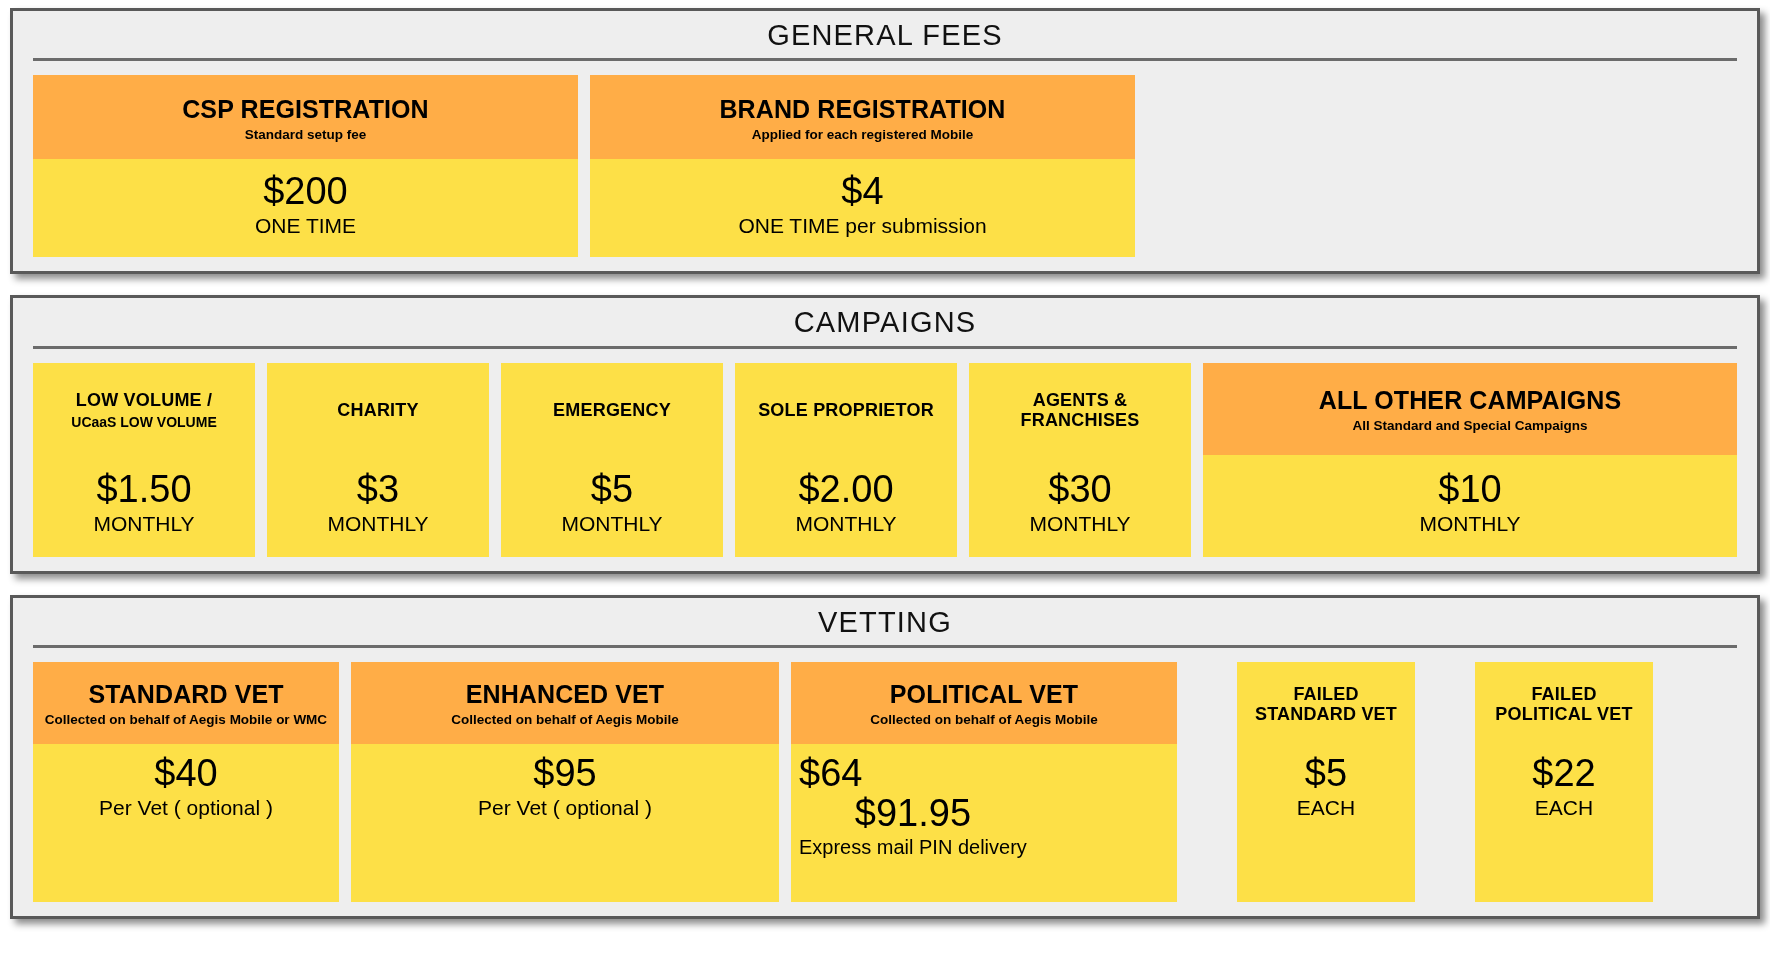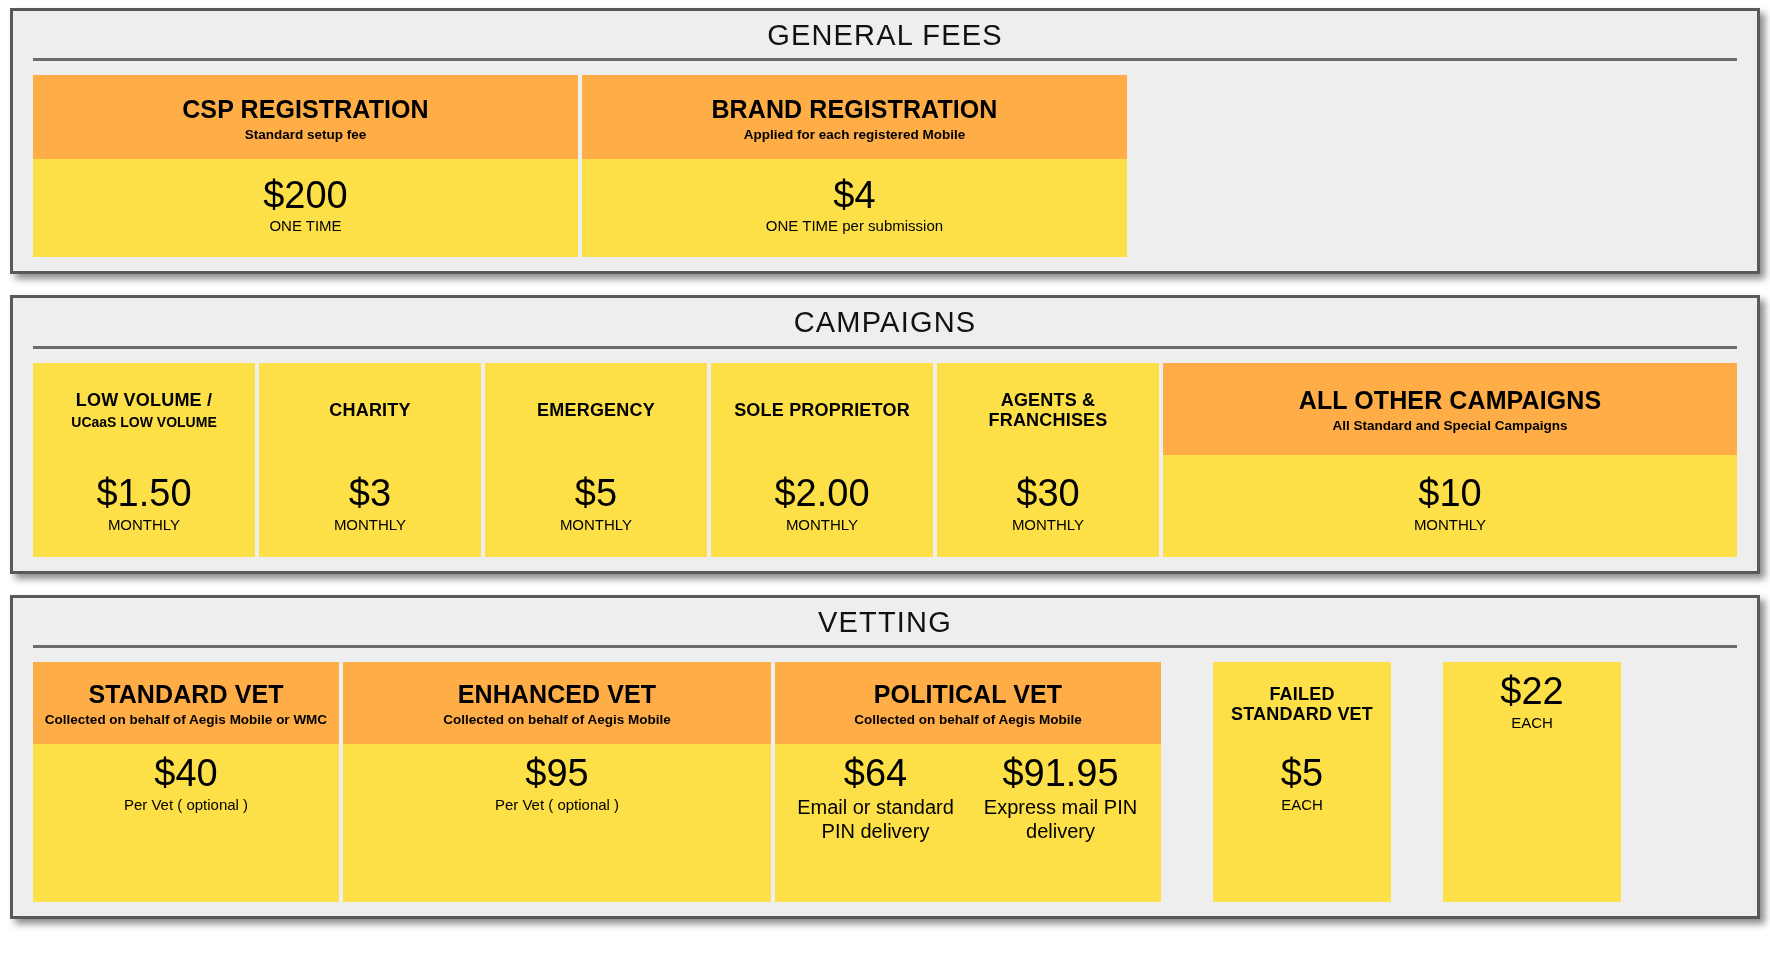--- a/index.html
+++ b/index.html
@@ -46,21 +46,21 @@
   .panel-rule {
     height: 0;
     border-top: 3px solid #6b6b6b;
     margin: 0 0 14px 0;
   }
 
   
   .card-row {
     display: flex;
     align-items: stretch;
-    gap: 4px;
+    gap: 12px;
   }
 
   
   .card {
     display: flex;
     flex-direction: column;
     box-sizing: border-box;
   }
   .card-head {
     padding: 10px 8px 8px 8px;
@@ -108,36 +108,37 @@
     flex-direction: column;
     align-items: center;
   }
   .price {
     font-size: 38px;
     font-weight: 400;
     line-height: 1.05;
     color: #000000;
   }
   .price-note {
-    font-size: 15px;
+    font-size: 21px;
     font-weight: 400;
     line-height: 1.18;
     margin-top: 2px;
     color: #000000;
   }
   .price-note.sm {
     font-size: 20px;
   }
 
   
   .split {
     display: flex;
     width: 100%;
     justify-content: space-around;
-    align-items: flex-end;
+    align-items: flex-start;
+    flex-direction: column;
   }
   .split > div {
     flex: 1 1 0;
     display: flex;
     flex-direction: column;
     align-items: center;
   }
 
   
   #general-fees .card-row { align-items: flex-start; }
@@ -293,41 +294,43 @@
 
       <div class="card v-pol">
         <div class="card-head orange">
           <div class="head-title">POLITICAL VET</div>
           <div class="head-sub">Collected on behalf of Aegis Mobile</div>
         </div>
         <div class="card-body">
           <div class="split">
             <div>
               <div class="price">$64</div>
-              <div class="price-note sm">Email or standard PIN delivery</div>
             </div>
             <div>
               <div class="price">$91.95</div>
               <div class="price-note sm">Express mail PIN delivery</div>
             </div>
           </div>
         </div>
       </div>
 
       <div class="card v-fail">
         <div class="card-head blue">
           <div class="head-title small">FAILED STANDARD VET</div>
         </div>
         <div class="card-body">
           <div class="price">$5</div>
           <div class="price-note">EACH</div>
         </div>
       </div>
 
       <div class="card v-fail">
+        <div class="card-head blue">
+          <div class="head-title small">FAILED POLITICAL VET</div>
+        </div>
         <div class="card-body">
           <div class="price">$22</div>
           <div class="price-note">EACH</div>
         </div>
       </div>
 
     </div>
   </section>
 
 </div>

